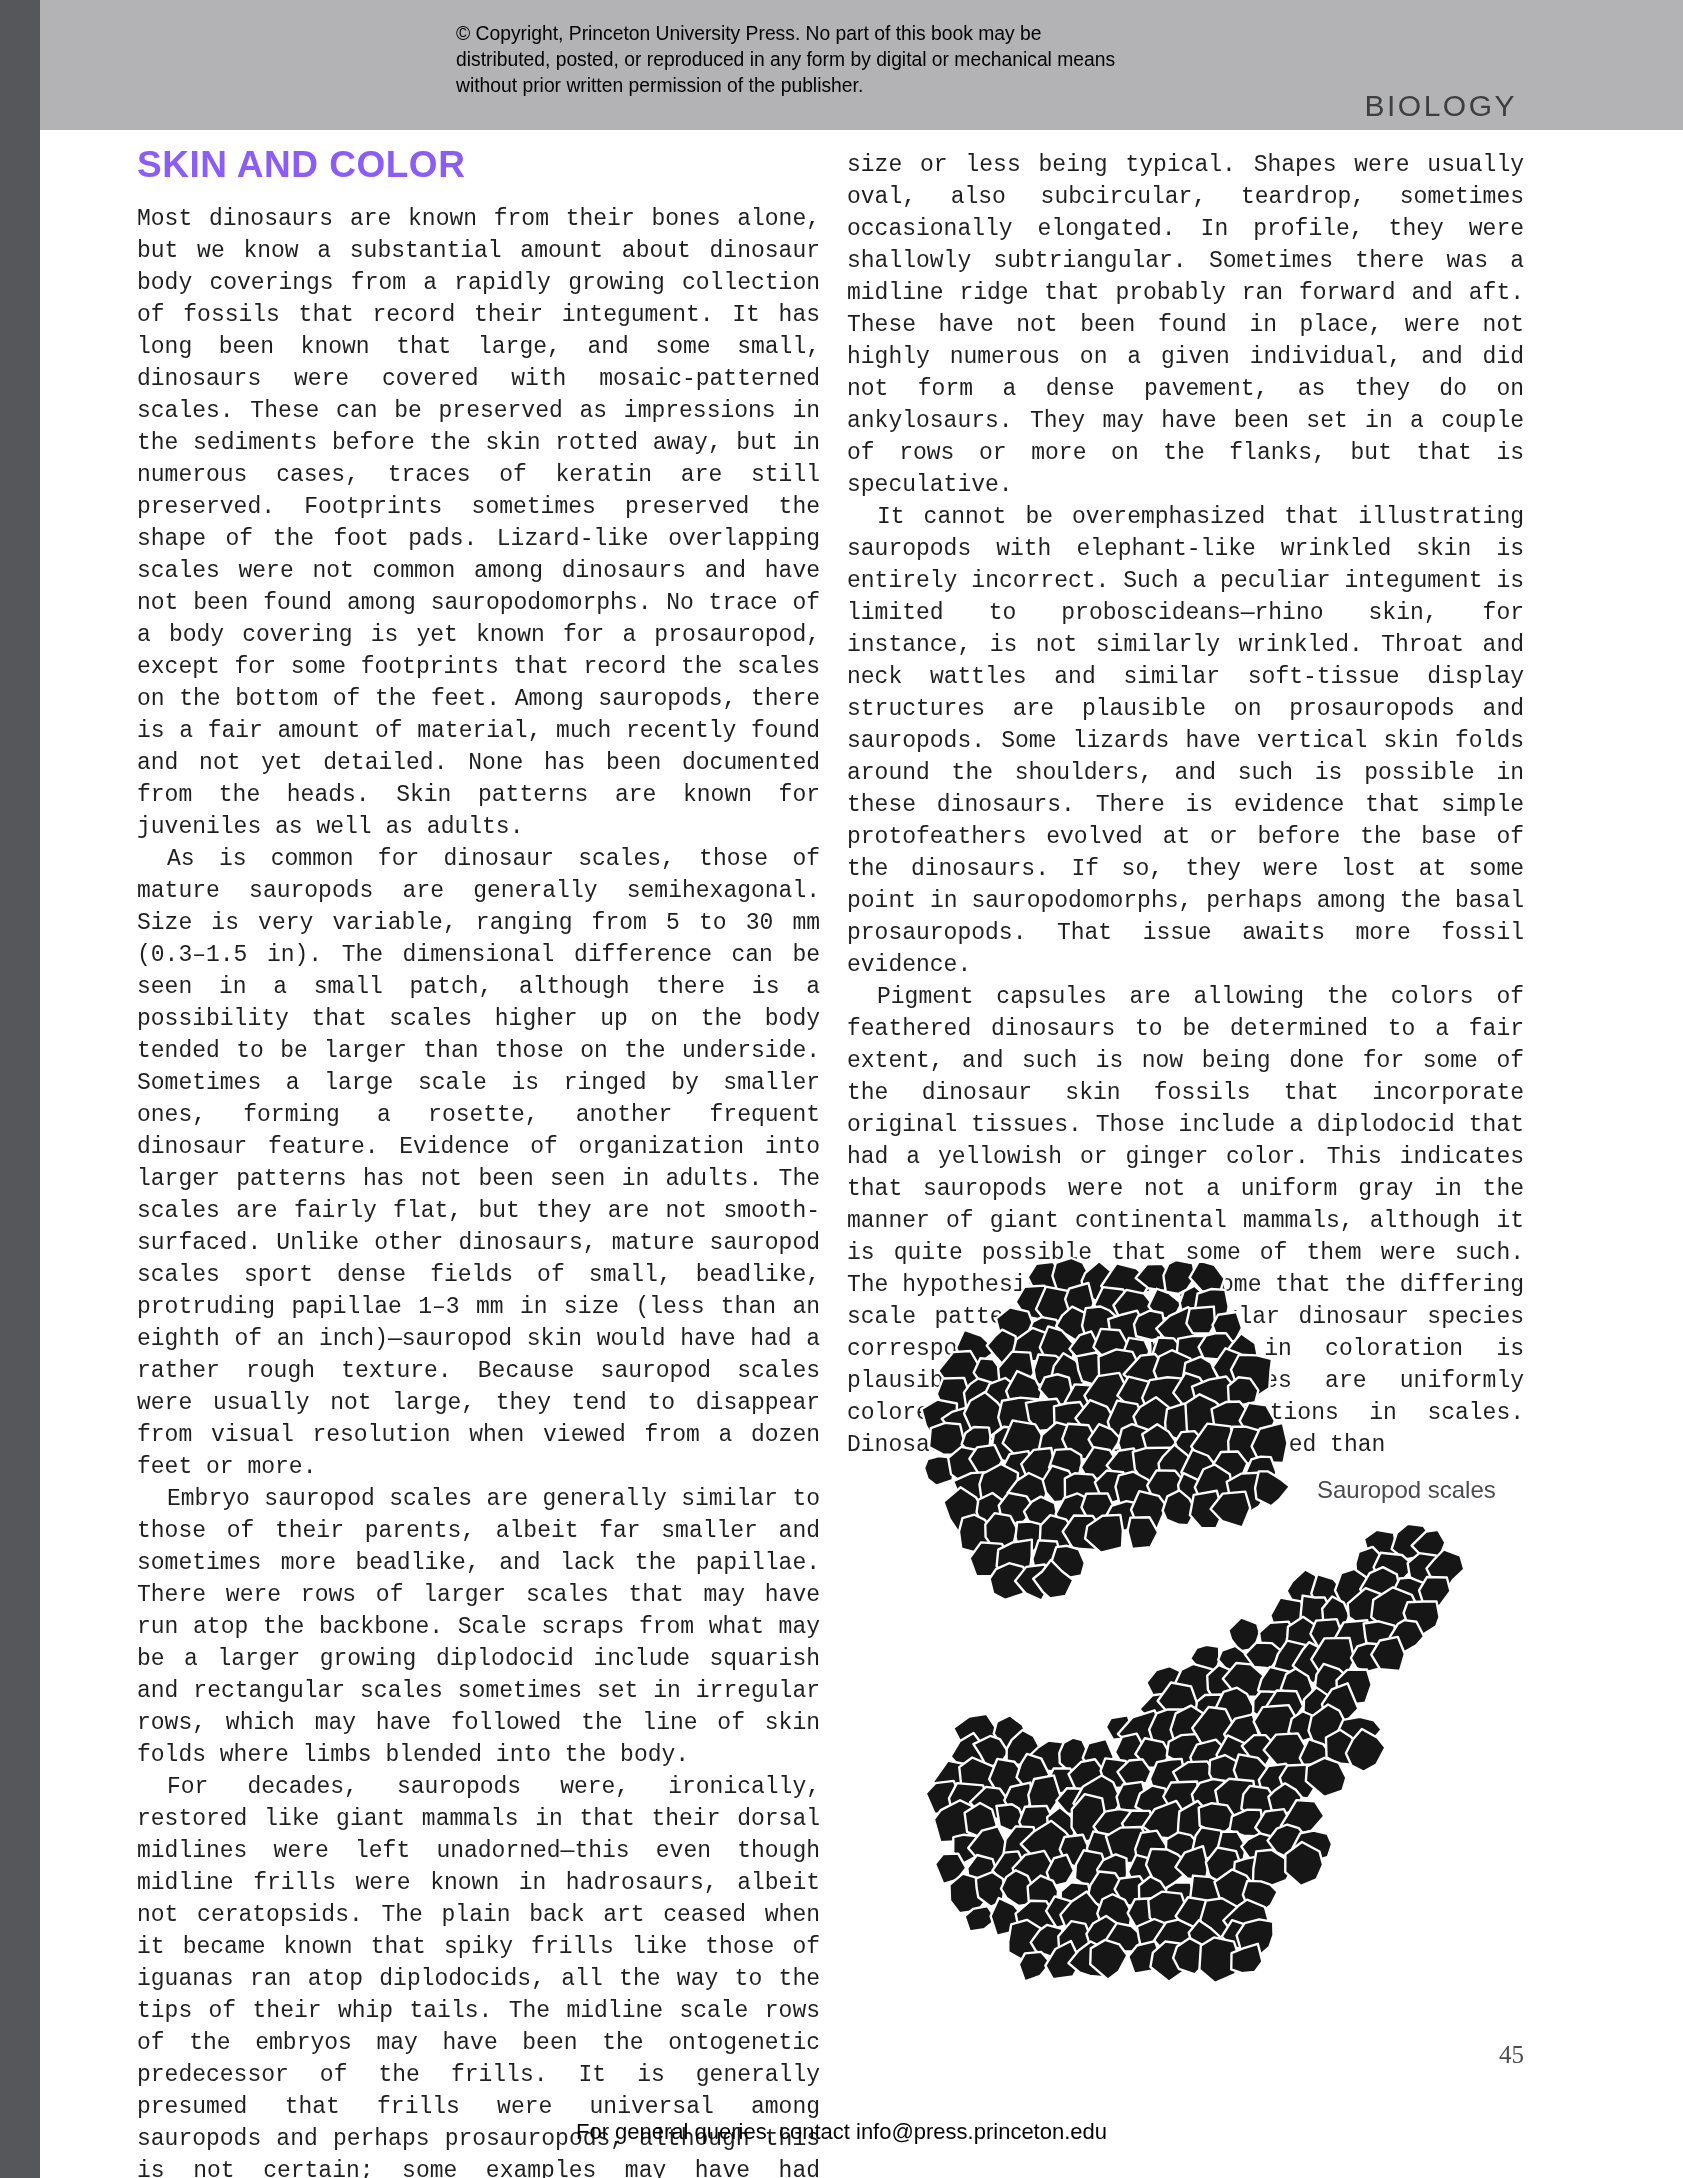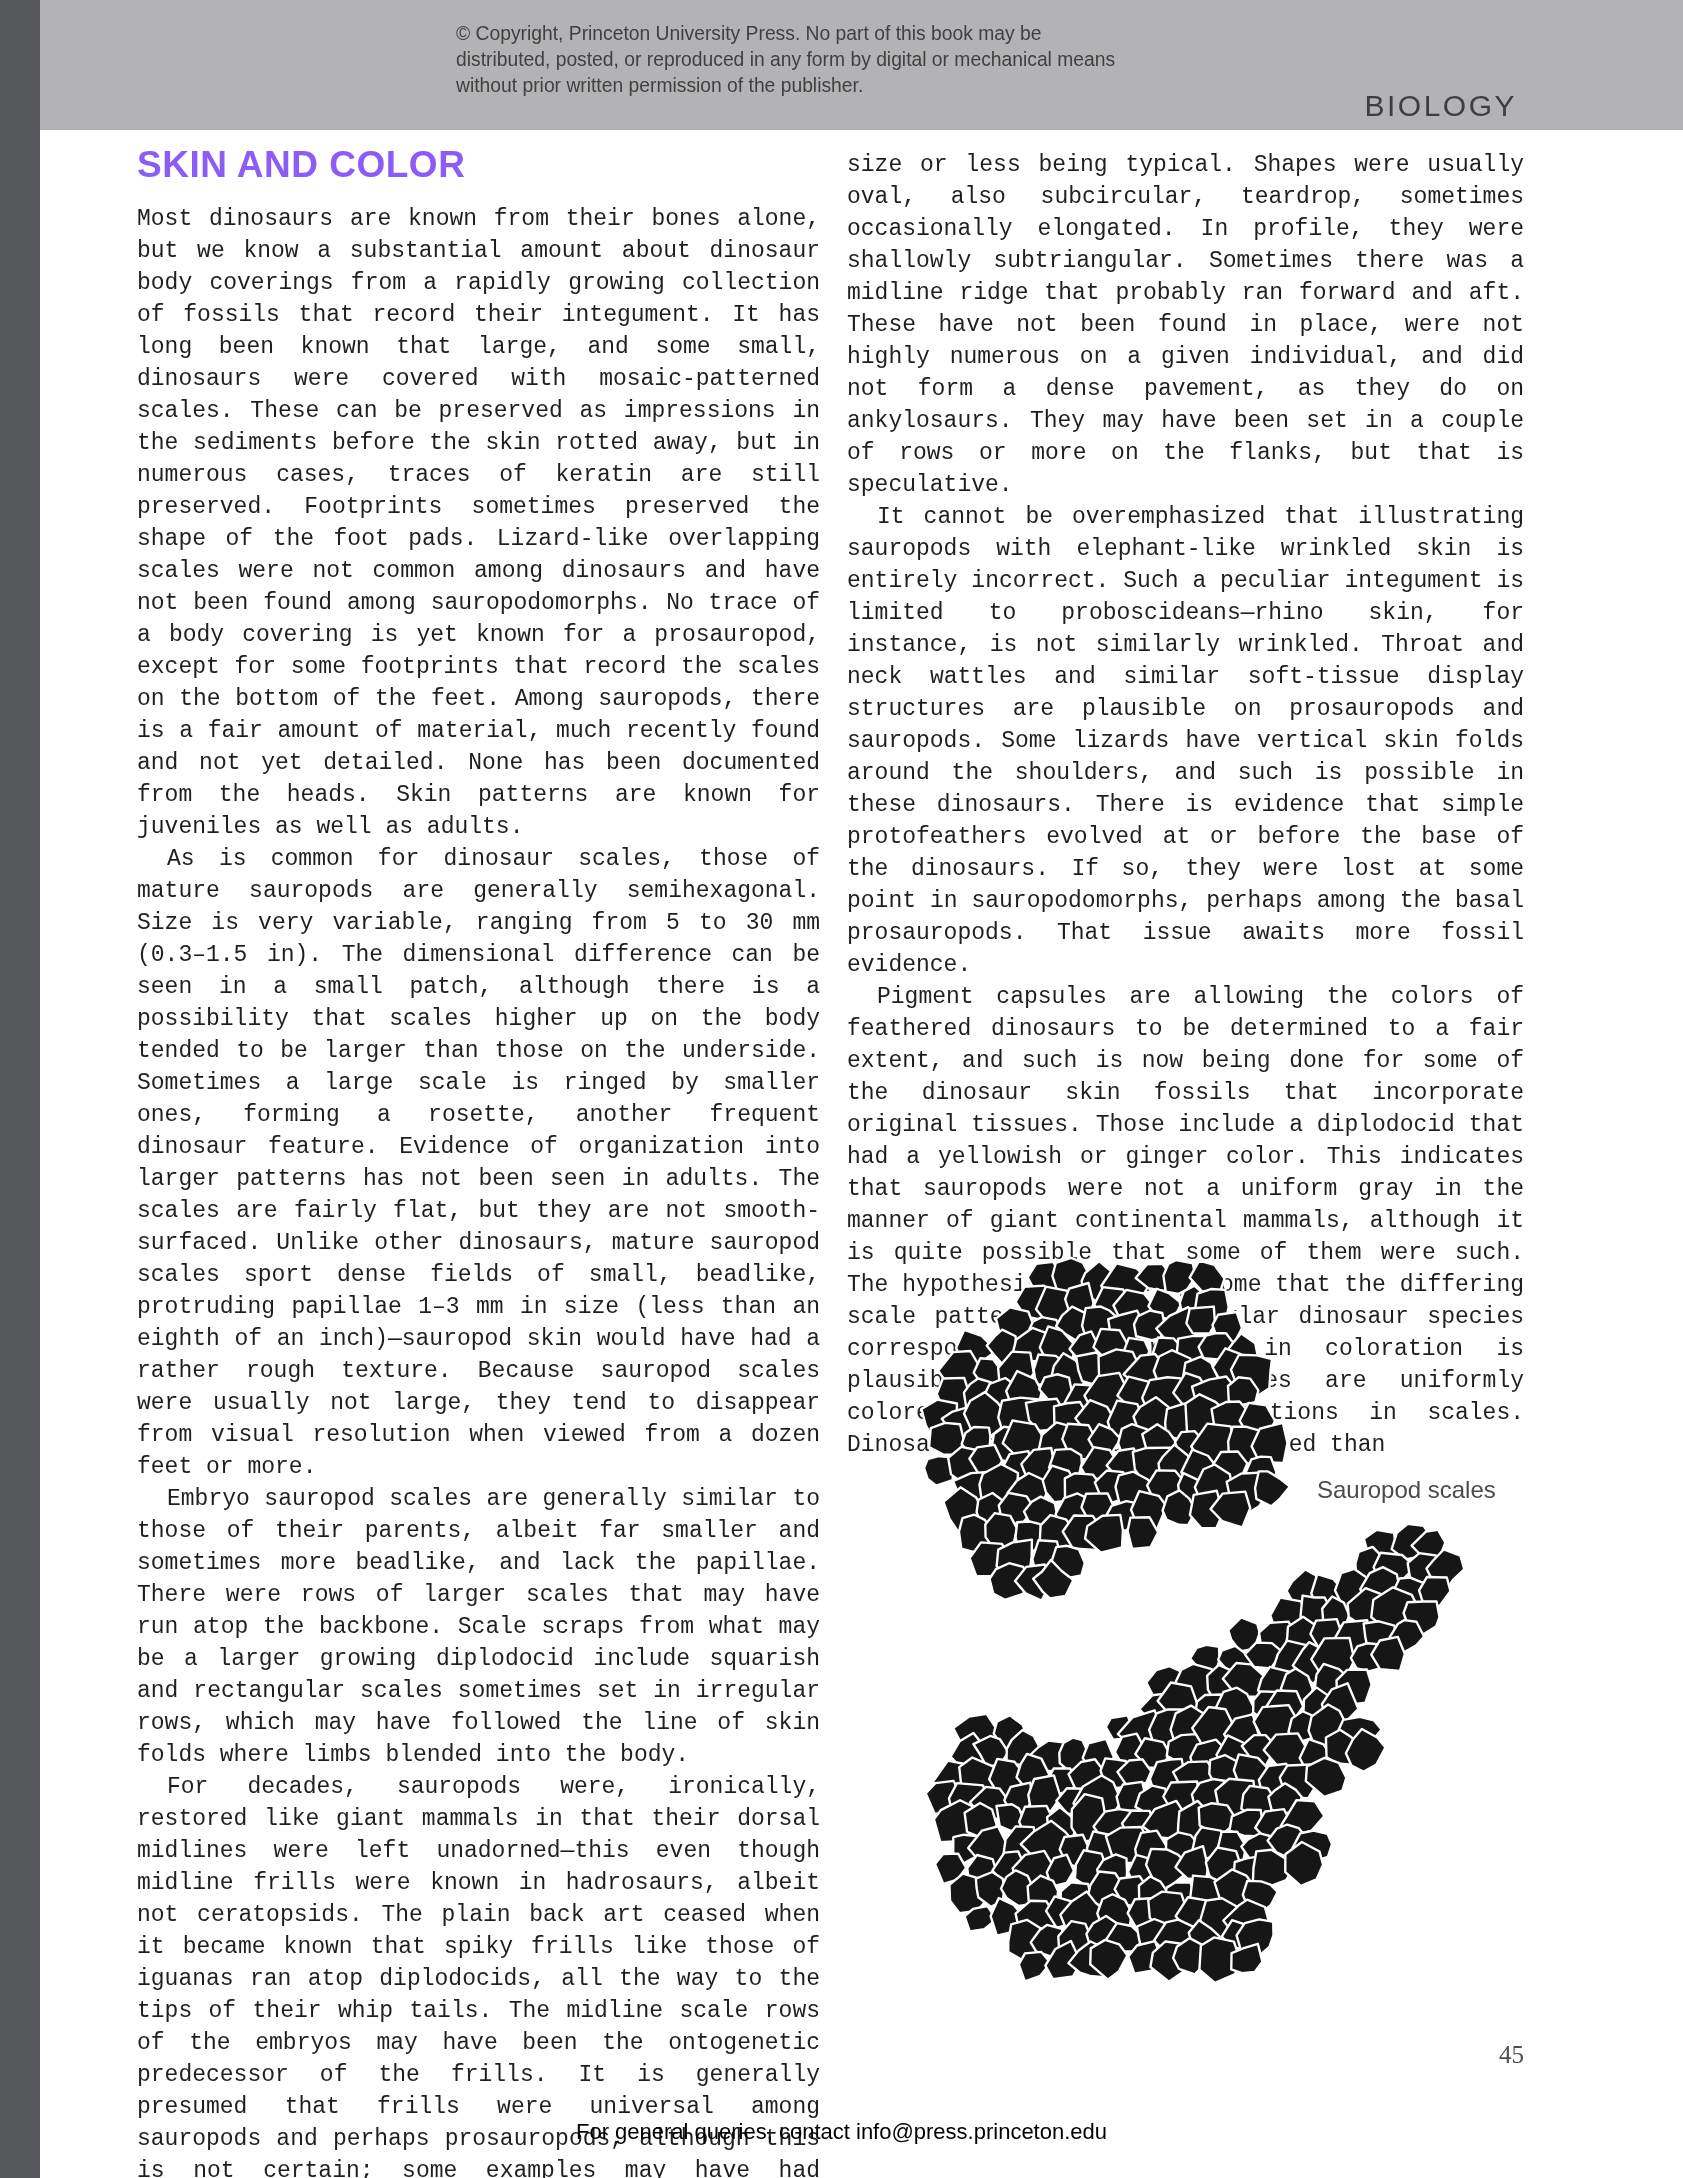--- a/index.html
+++ b/index.html
@@ -14,21 +14,21 @@
     position: absolute; left: 0; top: 0; width: 40px; height: 2178px;
     background: #56575b;
   }
   .header-bar {
     position: absolute; left: 40px; top: 0; width: 1643px; height: 130px;
     background: #b3b3b5;
   }
   .copyright {
     position: absolute; left: 416px; top: 21px; width: 683px;
     font-family: "Liberation Sans", "DejaVu Sans", sans-serif;
-    font-size: 19.3px; line-height: 26px; color: #404040;
+    font-size: 19.3px; line-height: 26px; color: #000000;
   }
   .section-label {
     position: absolute; right: 166px; top: 89px;
     font-family: "Liberation Sans", "DejaVu Sans", sans-serif;
     font-size: 30px; letter-spacing: 2.5px; color: #3d3e42;
   }
   .col {
     position: absolute; top: 149px;
     font-size: 23px; line-height: 32px; text-align: justify; color: #1f1f1f;
   }

